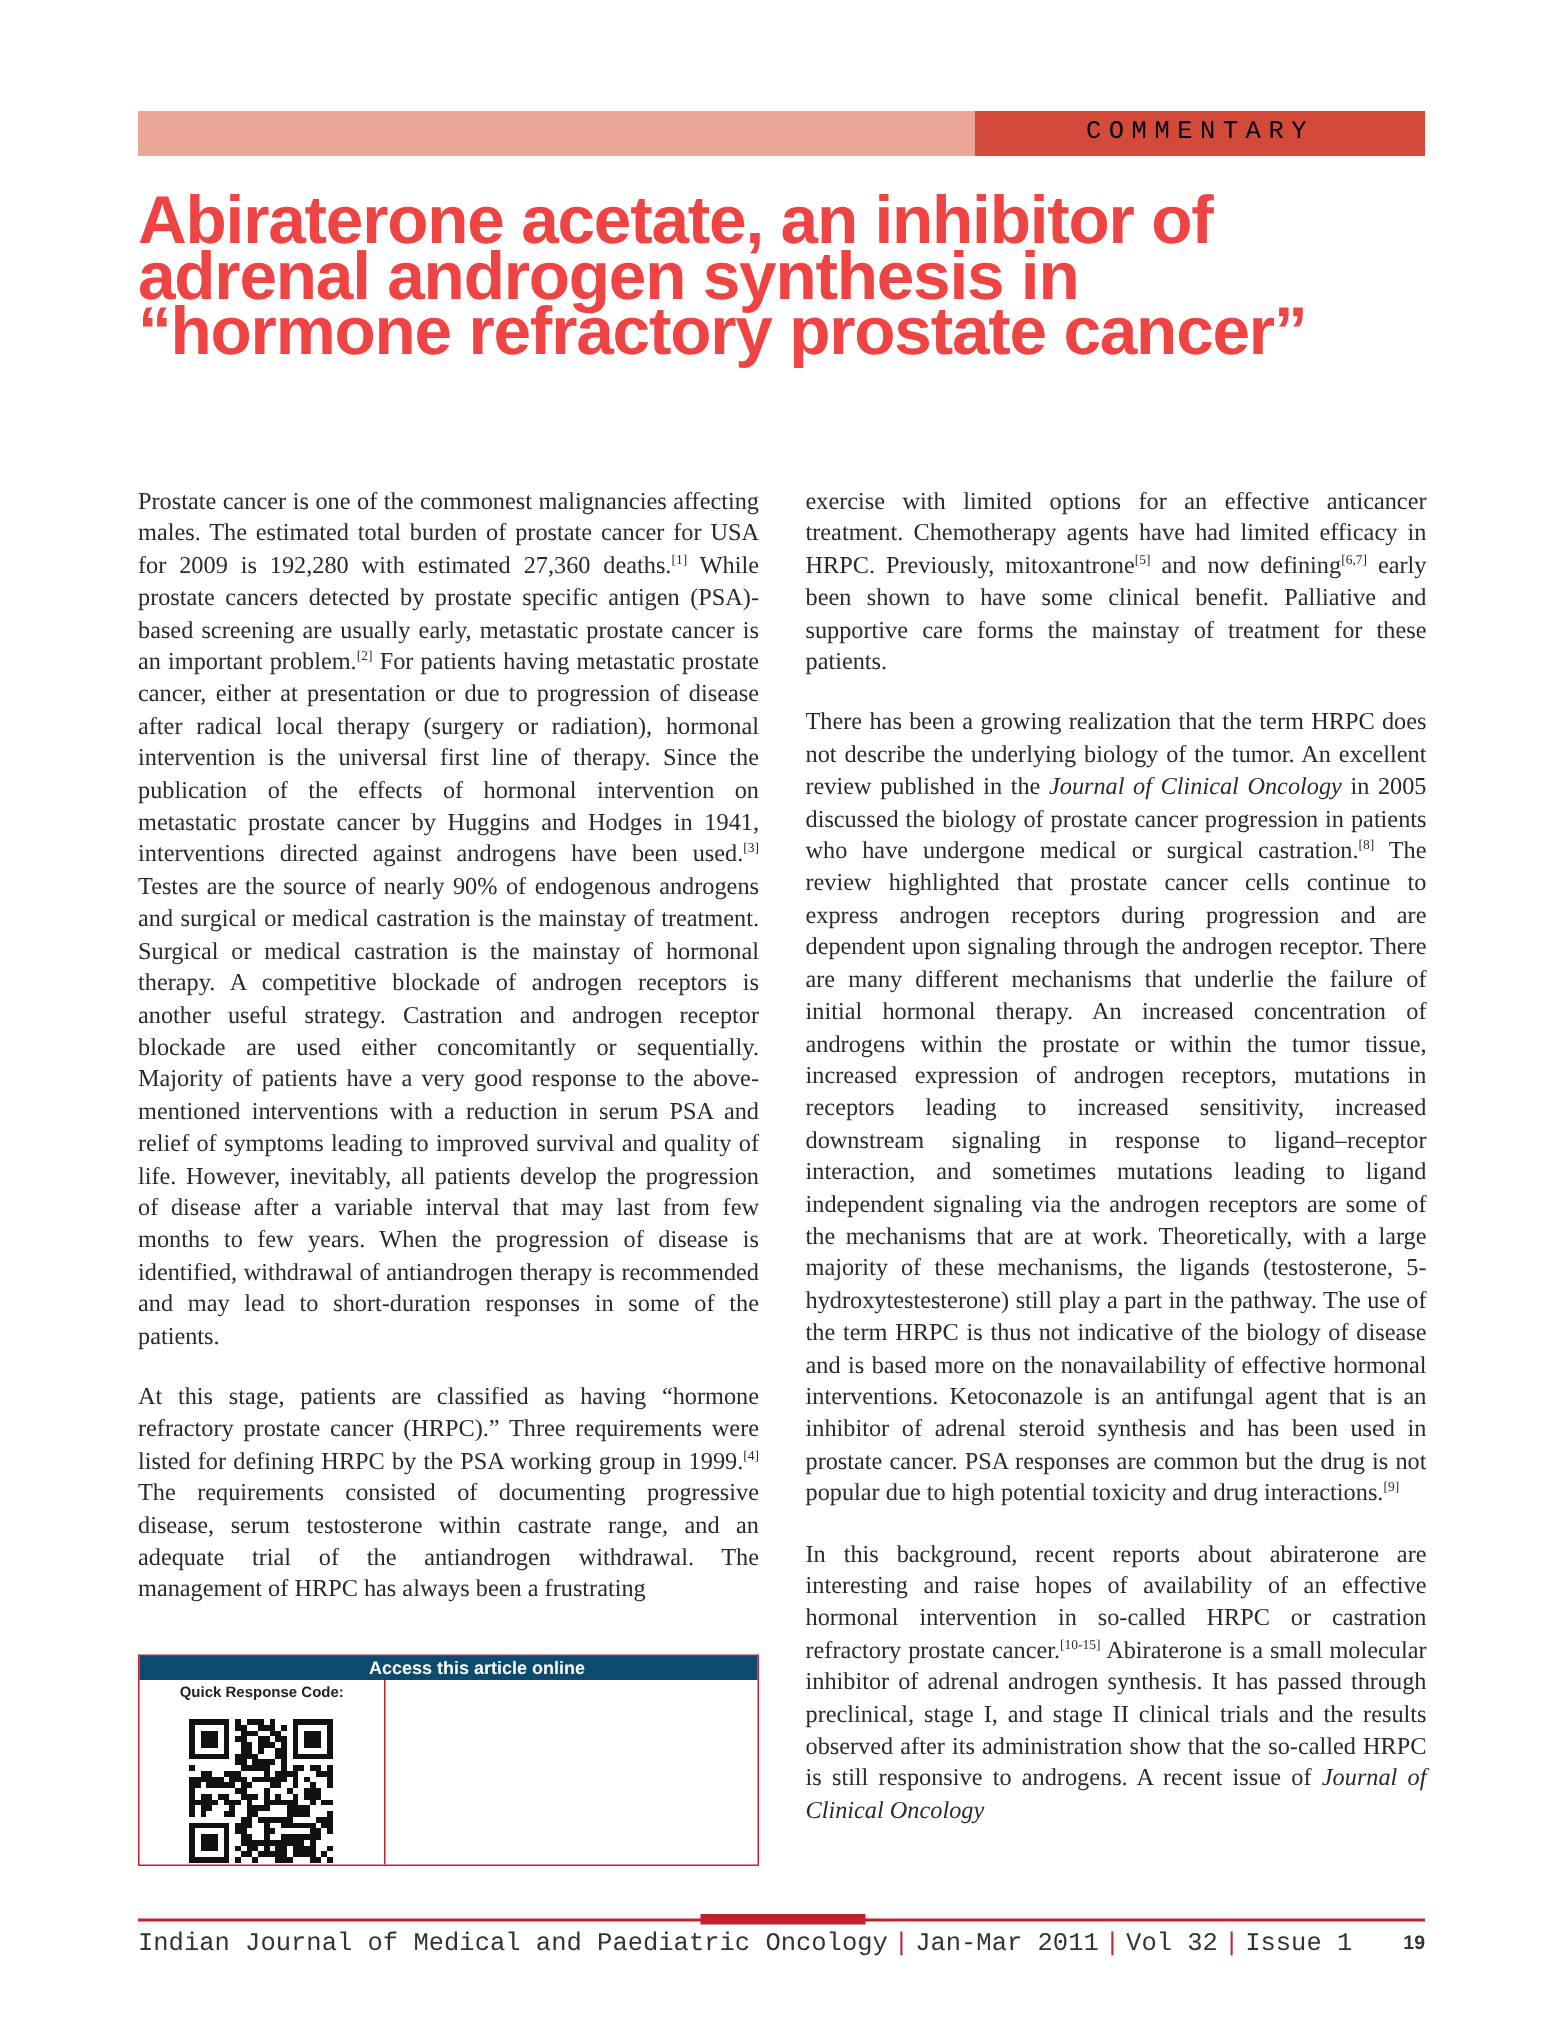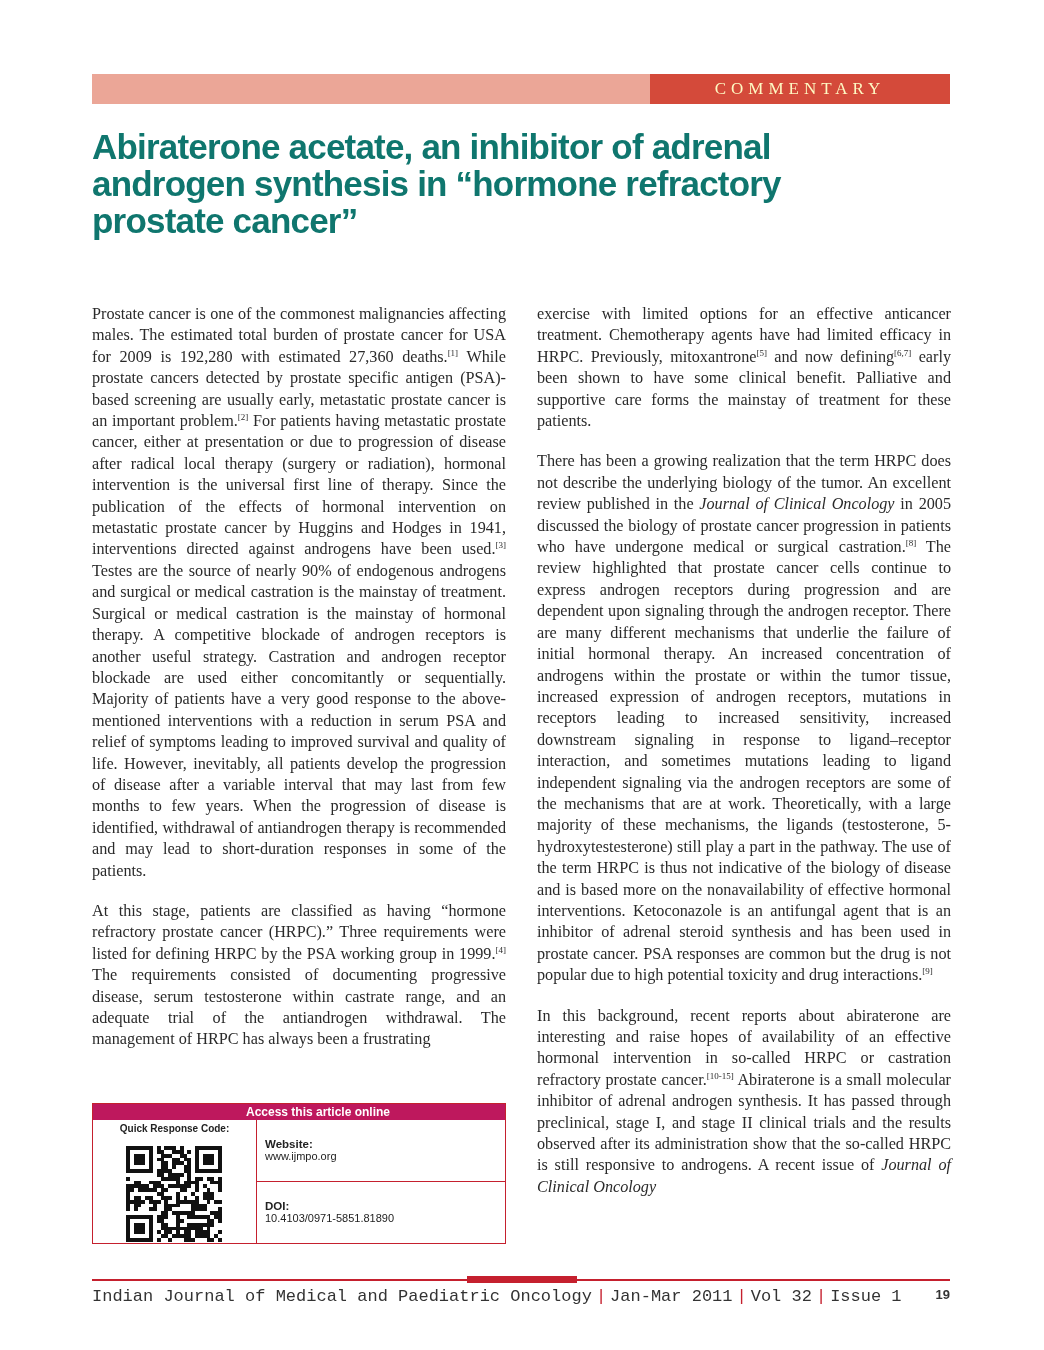--- a/index.html
+++ b/index.html
@@ -1,29 +1,29 @@
 <!DOCTYPE html>
 <html><head>
 <meta charset="utf-8">
 <style>
   html, body { margin:0; padding:0; background:#ffffff; }
   body { width:1044px; height:1350px; position:relative; overflow:hidden; font-family:"Liberation Serif", serif; color:#2a2a2a; }
   .header-bar { position:absolute; left:92px; top:74px; width:858px; height:30px; background:#eba697; }
-  .header-tag { position:absolute; right:0; top:0; width:300px; height:30px; background:#d44a3a; color:#fef9c3;
-    font-family:Liberation Serif, serif; font-size:17px; letter-spacing:5px; line-height:30px; text-align:center; }
-  .title { position:absolute; left:92px; top:128px; width:800px; margin:0; color:#0f766e;
-    font-family:"Liberation Sans", sans-serif; font-weight:bold; font-size:35px; line-height:37px; letter-spacing:-0.8px; }
-  .col { position:absolute; width:414px; font-size:16.2px; line-height:21.4px; text-align:justify; }
+  .header-tag { position:absolute; right:0; top:0; width:300px; height:30px; background:#d44a3a; color:#000000;
+    font-family:Liberation Mono, monospace; font-size:17px; letter-spacing:5px; line-height:30px; text-align:center; }
+  .title { position:absolute; left:92px; top:128px; width:800px; margin:0; color:#ef4444;
+    font-family:"Liberation Sans", sans-serif; font-weight:bold; font-size:45px; line-height:37px; letter-spacing:-0.8px; }
+  .col { position:absolute; width:414px; font-size:16.2px; line-height:21.4px; text-align:justify;margin-top:20px; }
   .col-left { left:92px; top:304px; }
   .col-right { left:537px; top:304px; }
   .col p { margin:0 0 19px 0; }
   sup { font-size:9px; line-height:0; vertical-align:6px; }
   .access-box { position:absolute; left:92px; top:1103px; width:414px; height:141px; border:1px solid #c5202e; box-sizing:border-box;
     font-family:"Liberation Sans", sans-serif; }
-  .access-head { height:16px; background:#be185d; color:#fff; font-size:12px; font-weight:bold; text-align:center; line-height:16px;padding-left:38px; }
+  .access-head { height:16px; background:#0c4a6e; color:#fff; font-size:12px; font-weight:bold; text-align:center; line-height:16px;padding-left:38px; }
   .access-left { position:absolute; left:0; top:16px; width:163px; bottom:0; border-right:1px solid #c5202e; }
   .qr-label { font-size:10px; font-weight:bold; text-align:center; margin-top:3px; color:#222; }
   .qr { position:absolute; left:33px; top:26px; width:96px; height:96px; }
   .access-right { position:absolute; left:164px; top:16px; right:0; bottom:0; }
   .ar-row { height:61px; box-sizing:border-box; padding:18px 0 0 8px; font-size:11px; color:#222; }
   .ar-row + .ar-row { border-top:1px solid #c5202e; height:63px; }
   .ar-row b { display:block; font-size:11.5px; }
   .footer-line { position:absolute; left:92px; top:1279px; width:858px; height:2px; background:#c5202e; }
   .footer-block { position:absolute; left:467px; top:1276px; width:110px; height:7px; background:#c5202e; }
   .footer-text { position:absolute; left:92px; top:1287px; font-family:Liberation Mono, monospace; font-size:17px; color:#333; }
@@ -323,30 +323,20 @@
           <rect x="11" y="24" width="1" height="1"></rect>
           <rect x="15" y="24" width="1" height="1"></rect>
           <rect x="16" y="24" width="1" height="1"></rect>
           <rect x="17" y="24" width="1" height="1"></rect>
           <rect x="21" y="24" width="1" height="1"></rect>
           <rect x="22" y="24" width="1" height="1"></rect>
           <rect x="24" y="24" width="1" height="1"></rect>
         </g>
     </svg>
   </div>
-  <div class="access-right">
-    <div class="ar-row">
-      <b>Website:</b>
-      <span>www.ijmpo.org</span>
-    </div>
-    <div class="ar-row">
-      <b>DOI:</b>
-      <span>10.4103/0971-5851.81890</span>
-    </div>
-  </div>
 </div>
 
 <div class="footer-line"></div>
 <div class="footer-block"></div>
 <div class="footer-text">
   <span>Indian Journal of Medical and Paediatric Oncology</span><span class="sep">|</span><span>Jan-Mar 2011</span><span class="sep">|</span><span>Vol 32</span><span class="sep">|</span><span>Issue 1</span>
 </div>
 <div class="page-num">19</div>
 
 </body></html>

